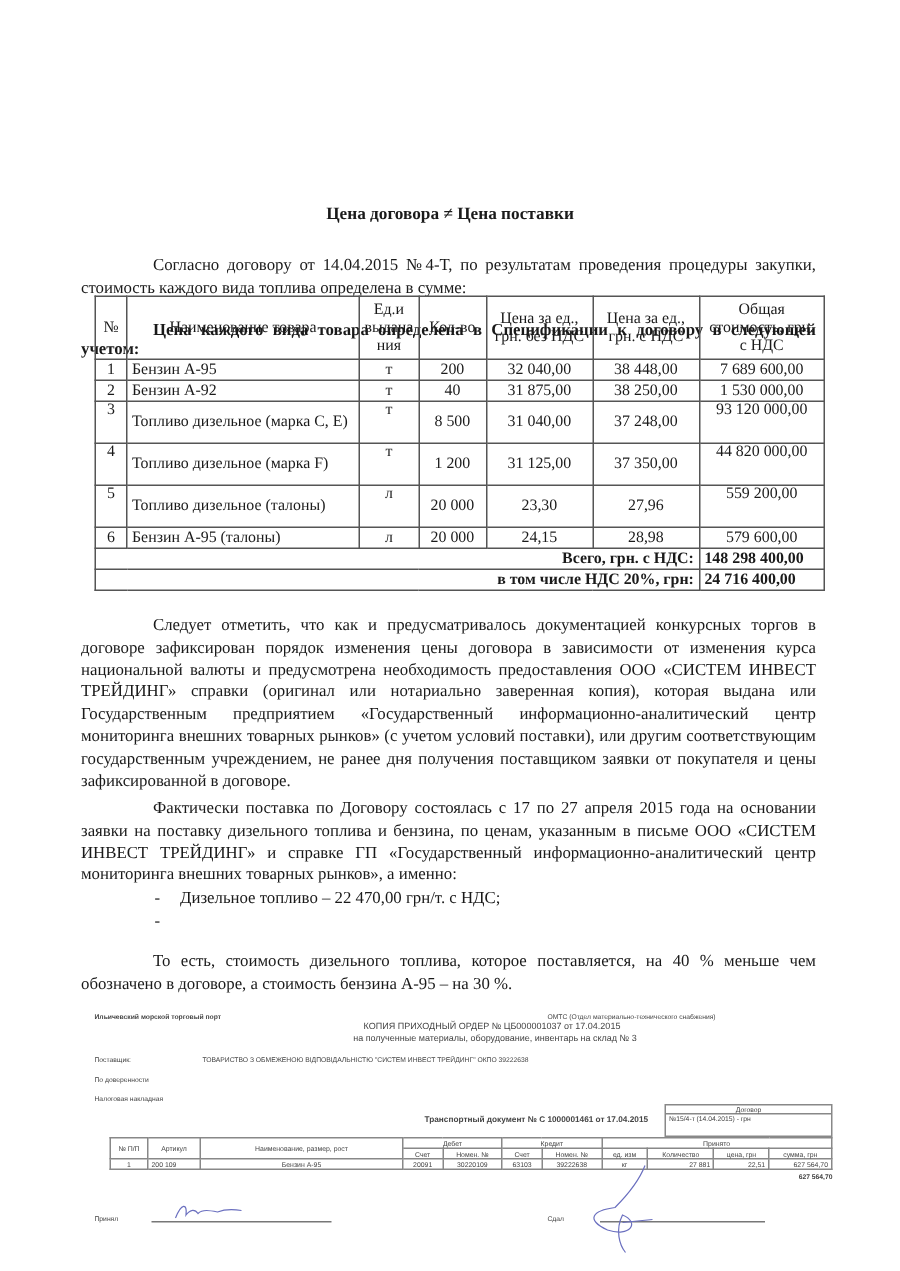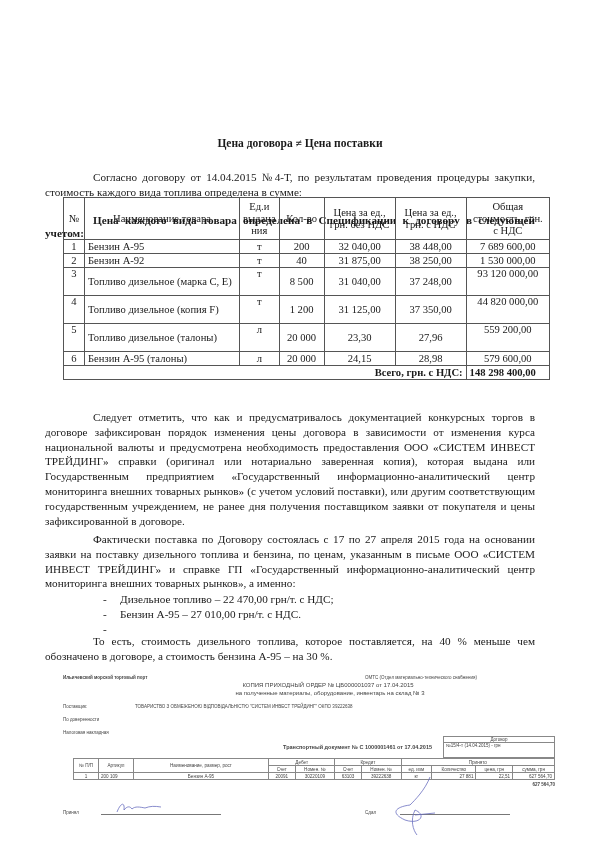--- a/index.html
+++ b/index.html
@@ -1,21 +1,21 @@
 <!DOCTYPE html>
 <html><head>
 <meta charset="utf-8">
 <style>
   html, body { margin:0; padding:0; background:#ffffff; }
   body { width:600px; height:847px; position:relative; overflow:hidden;
          font-family:"Liberation Serif", "DejaVu Serif", serif; color:#1a1a1a; }
   .page { position:absolute; left:0; top:0; width:600px; height:847px; }
   .title { position:absolute; top:137px; left:0; width:600px; text-align:center;
            font-weight:bold; font-size:11.5px; }
-  .para { position:absolute; left:45px; width:490px; font-size:11.2px; line-height:14.8px;
+  .para { position:absolute; left:54px; width:490px; font-size:11.2px; line-height:14.8px;
           text-align:justify; }
   .indent { text-indent:48px; }
   .bold { font-weight:bold; }
   .spec { position:absolute; left:63px; top:197px; width:487px; border-collapse:collapse;
           font-size:10.6px; }
   .spec td, .spec th { border:1px solid #555; padding:0 3px; vertical-align:middle; }
   .spec th { font-weight:normal; text-align:center; line-height:12px; }
   .spec td.c { text-align:center; }
   .spec td.top { vertical-align:top; }
   .spec td.name { text-align:left; }
@@ -76,21 +76,21 @@
       <td class="c top">3</td>
       <td class="name" style="text-align:justify;">Топливо дизельное (марка С, Е)</td>
       <td class="c top">т</td>
       <td class="c">8 500</td>
       <td class="c">31 040,00</td>
       <td class="c">37 248,00</td>
       <td class="c top">93 120 000,00</td>
     </tr>
     <tr style="height:28px;">
       <td class="c top">4</td>
-      <td class="name" style="text-align:justify;">Топливо дизельное (копия F)</td>
+      <td class="name" style="text-align:justify;">Топливо дизельное (марка F)</td>
       <td class="c top">т</td>
       <td class="c">1 200</td>
       <td class="c">31 125,00</td>
       <td class="c">37 350,00</td>
       <td class="c top">44 820 000,00</td>
     </tr>
     <tr style="height:28px;">
       <td class="c top">5</td>
       <td class="name" style="text-align:justify; text-align-last:left;">Топливо дизельное (талоны)</td>
       <td class="c top">л</td>
@@ -105,30 +105,33 @@
       <td class="c">л</td>
       <td class="c">20 000</td>
       <td class="c">24,15</td>
       <td class="c">28,98</td>
       <td class="c">579 600,00</td>
     </tr>
     <tr style="height:14px;">
       <td colspan="6" class="r">Всего, грн. с НДС:</td>
       <td class="tot">148 298 400,00</td>
     </tr>
+    <tr style="height:14px;">
+      <td colspan="6" class="r">в том числе НДС 20%, грн:</td>
+      <td class="tot">24 716 400,00</td>
+    </tr>
   </tbody>
     </table>
 
   <div class="para indent" style="top:410px;">Следует отметить, что как и предусматривалось документацией конкурсных торгов в договоре зафиксирован порядок изменения цены договора в зависимости от изменения курса национальной валюты и предусмотрена необходимость предоставления ООО «СИСТЕМ ИНВЕСТ ТРЕЙДИНГ» справки (оригинал или нотариально заверенная копия), которая выдана или Государственным предприятием «Государственный информационно-аналитический центр мониторинга внешних товарных рынков» (с учетом условий поставки), или другим соответствующим государственным учреждением, не ранее дня получения поставщиком заявки от покупателя и цены зафиксированной в договоре.</div>
 
   <div class="para indent" style="top:532px;">Фактически поставка по Договору состоялась с 17 по 27 апреля 2015 года на основании заявки на поставку дизельного топлива и бензина, по ценам, указанным в письме ООО «СИСТЕМ ИНВЕСТ ТРЕЙДИНГ» и справке ГП «Государственный информационно-аналитический центр мониторинга внешних товарных рынков», а именно:</div>
 
   <div class="bullets" style="top:592px;">
     <div><span class="dash">-</span><span>Дизельное топливо – 22 470,00 грн/т. с НДС;</span></div>
-    <div><span class="dash">-</span><span>Бензин А-95 – 27 010,00 грн/т. с НДС.</span></div>
     <div><span class="dash">-</span><span></span></div>
   </div>
 
   <div class="para indent" style="top:634px;">То есть, стоимость дизельного топлива, которое поставляется, на 40 % меньше чем обозначено в договоре, а стоимость бензина А-95 – на 30 %.</div>
 
   <div class="scan">
     <div class="tiny" style="left:8px; top:5px; font-weight:bold;">Ильичевский морской торговый порт</div>
     <div class="tiny" style="left:310px; top:5px;">ОМТС (Отдел материально-технического снабжения)</div>
     <div class="small" style="left:163px; top:12px; width:220px; text-align:center;">КОПИЯ  ПРИХОДНЫЙ ОРДЕР № ЦБ000001037 от 17.04.2015</div>
     <div class="small" style="left:150px; top:20px; width:250px; text-align:center;">на полученные материалы, оборудование, инвентарь на склад № 3</div>

